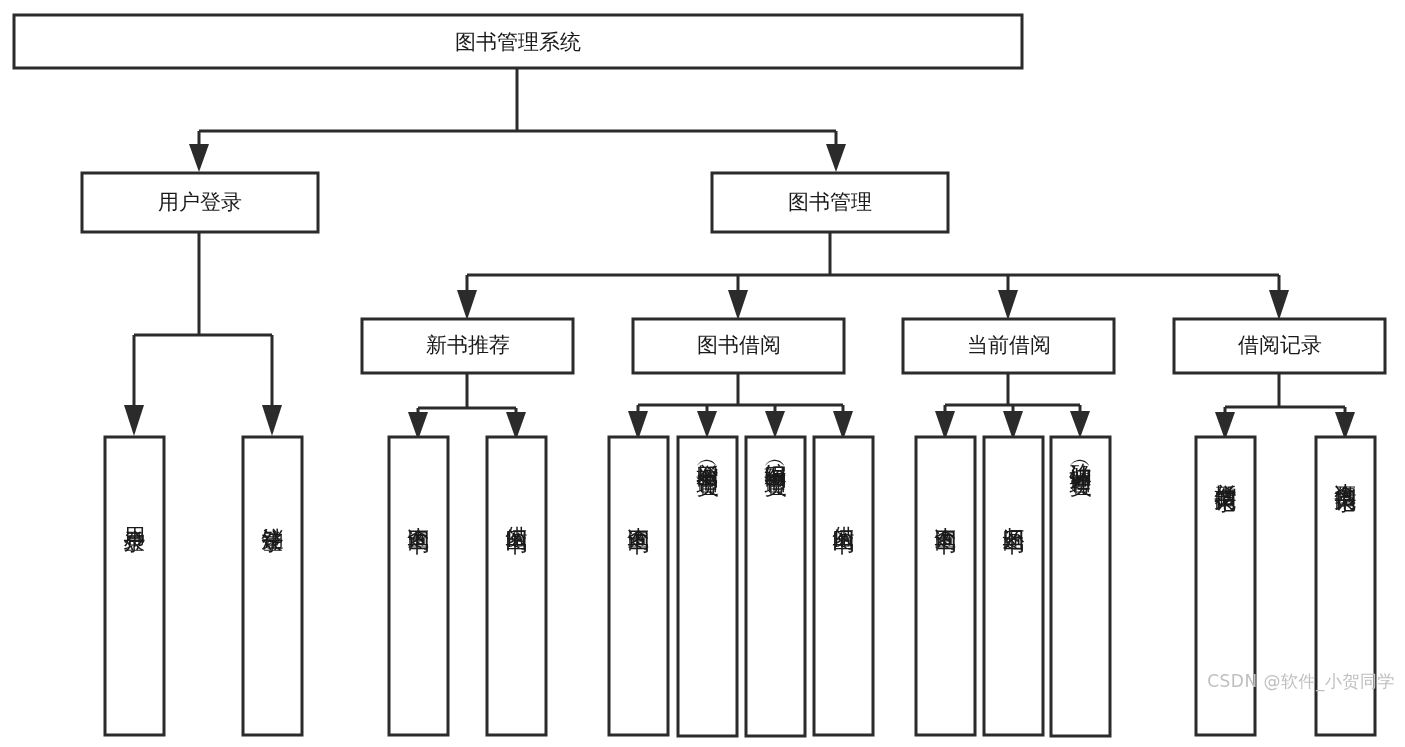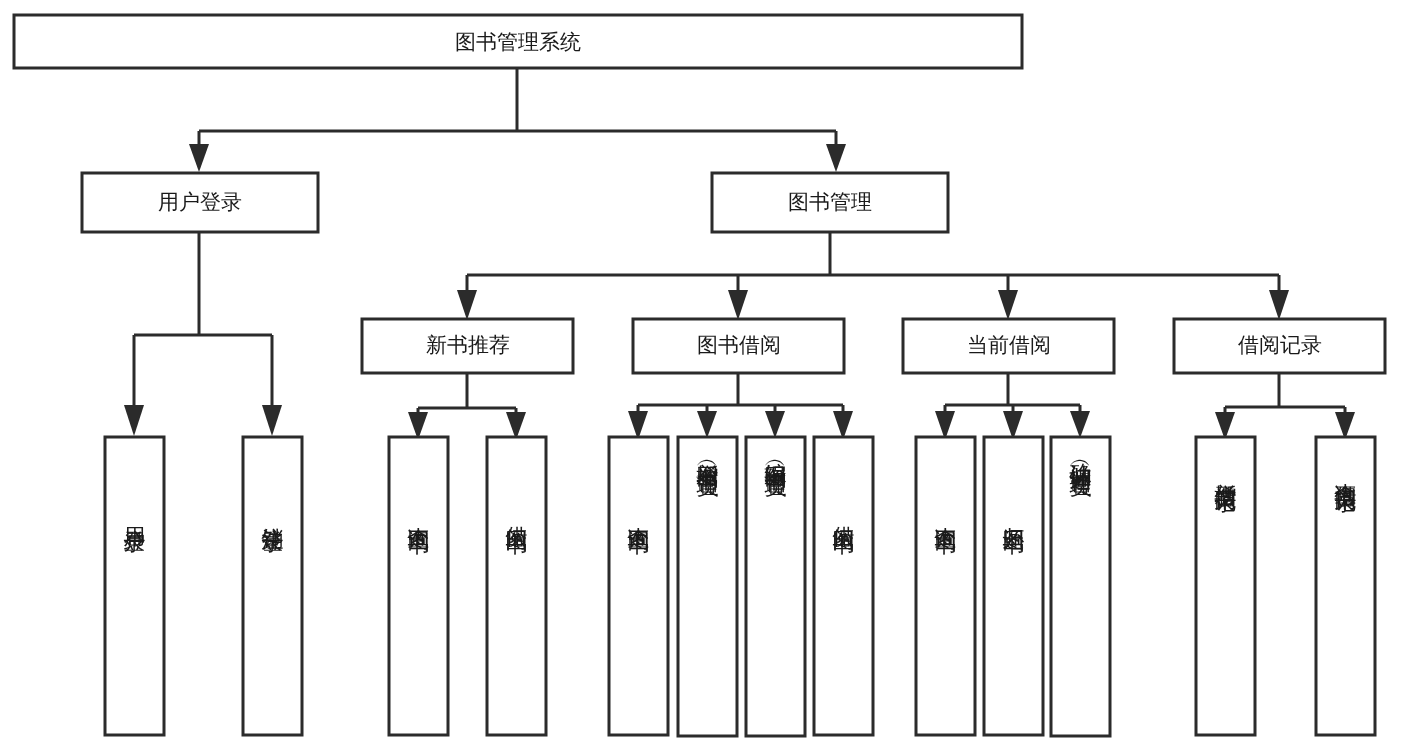--- a/index.html
+++ b/index.html
@@ -249,14 +249,15 @@
     <span class="vert-label" style="margin-top:8px;">确认归还（管理员）</span>
   </div>
 
   <div class="vert-label-wrap" style="left:1196px; top:437px; width:59px; height:298px;">
     <span class="vert-label" style="margin-top:28px;">新增借阅记录</span>
   </div>
   <div class="vert-label-wrap" style="left:1316px; top:437px; width:59px; height:298px;">
     <span class="vert-label" style="margin-top:28px;">查询借阅记录</span>
   </div>
 
+  <div class="watermark">CSDN @软件_小贺同学</div>
 
 </div>
 
 </body></html>

